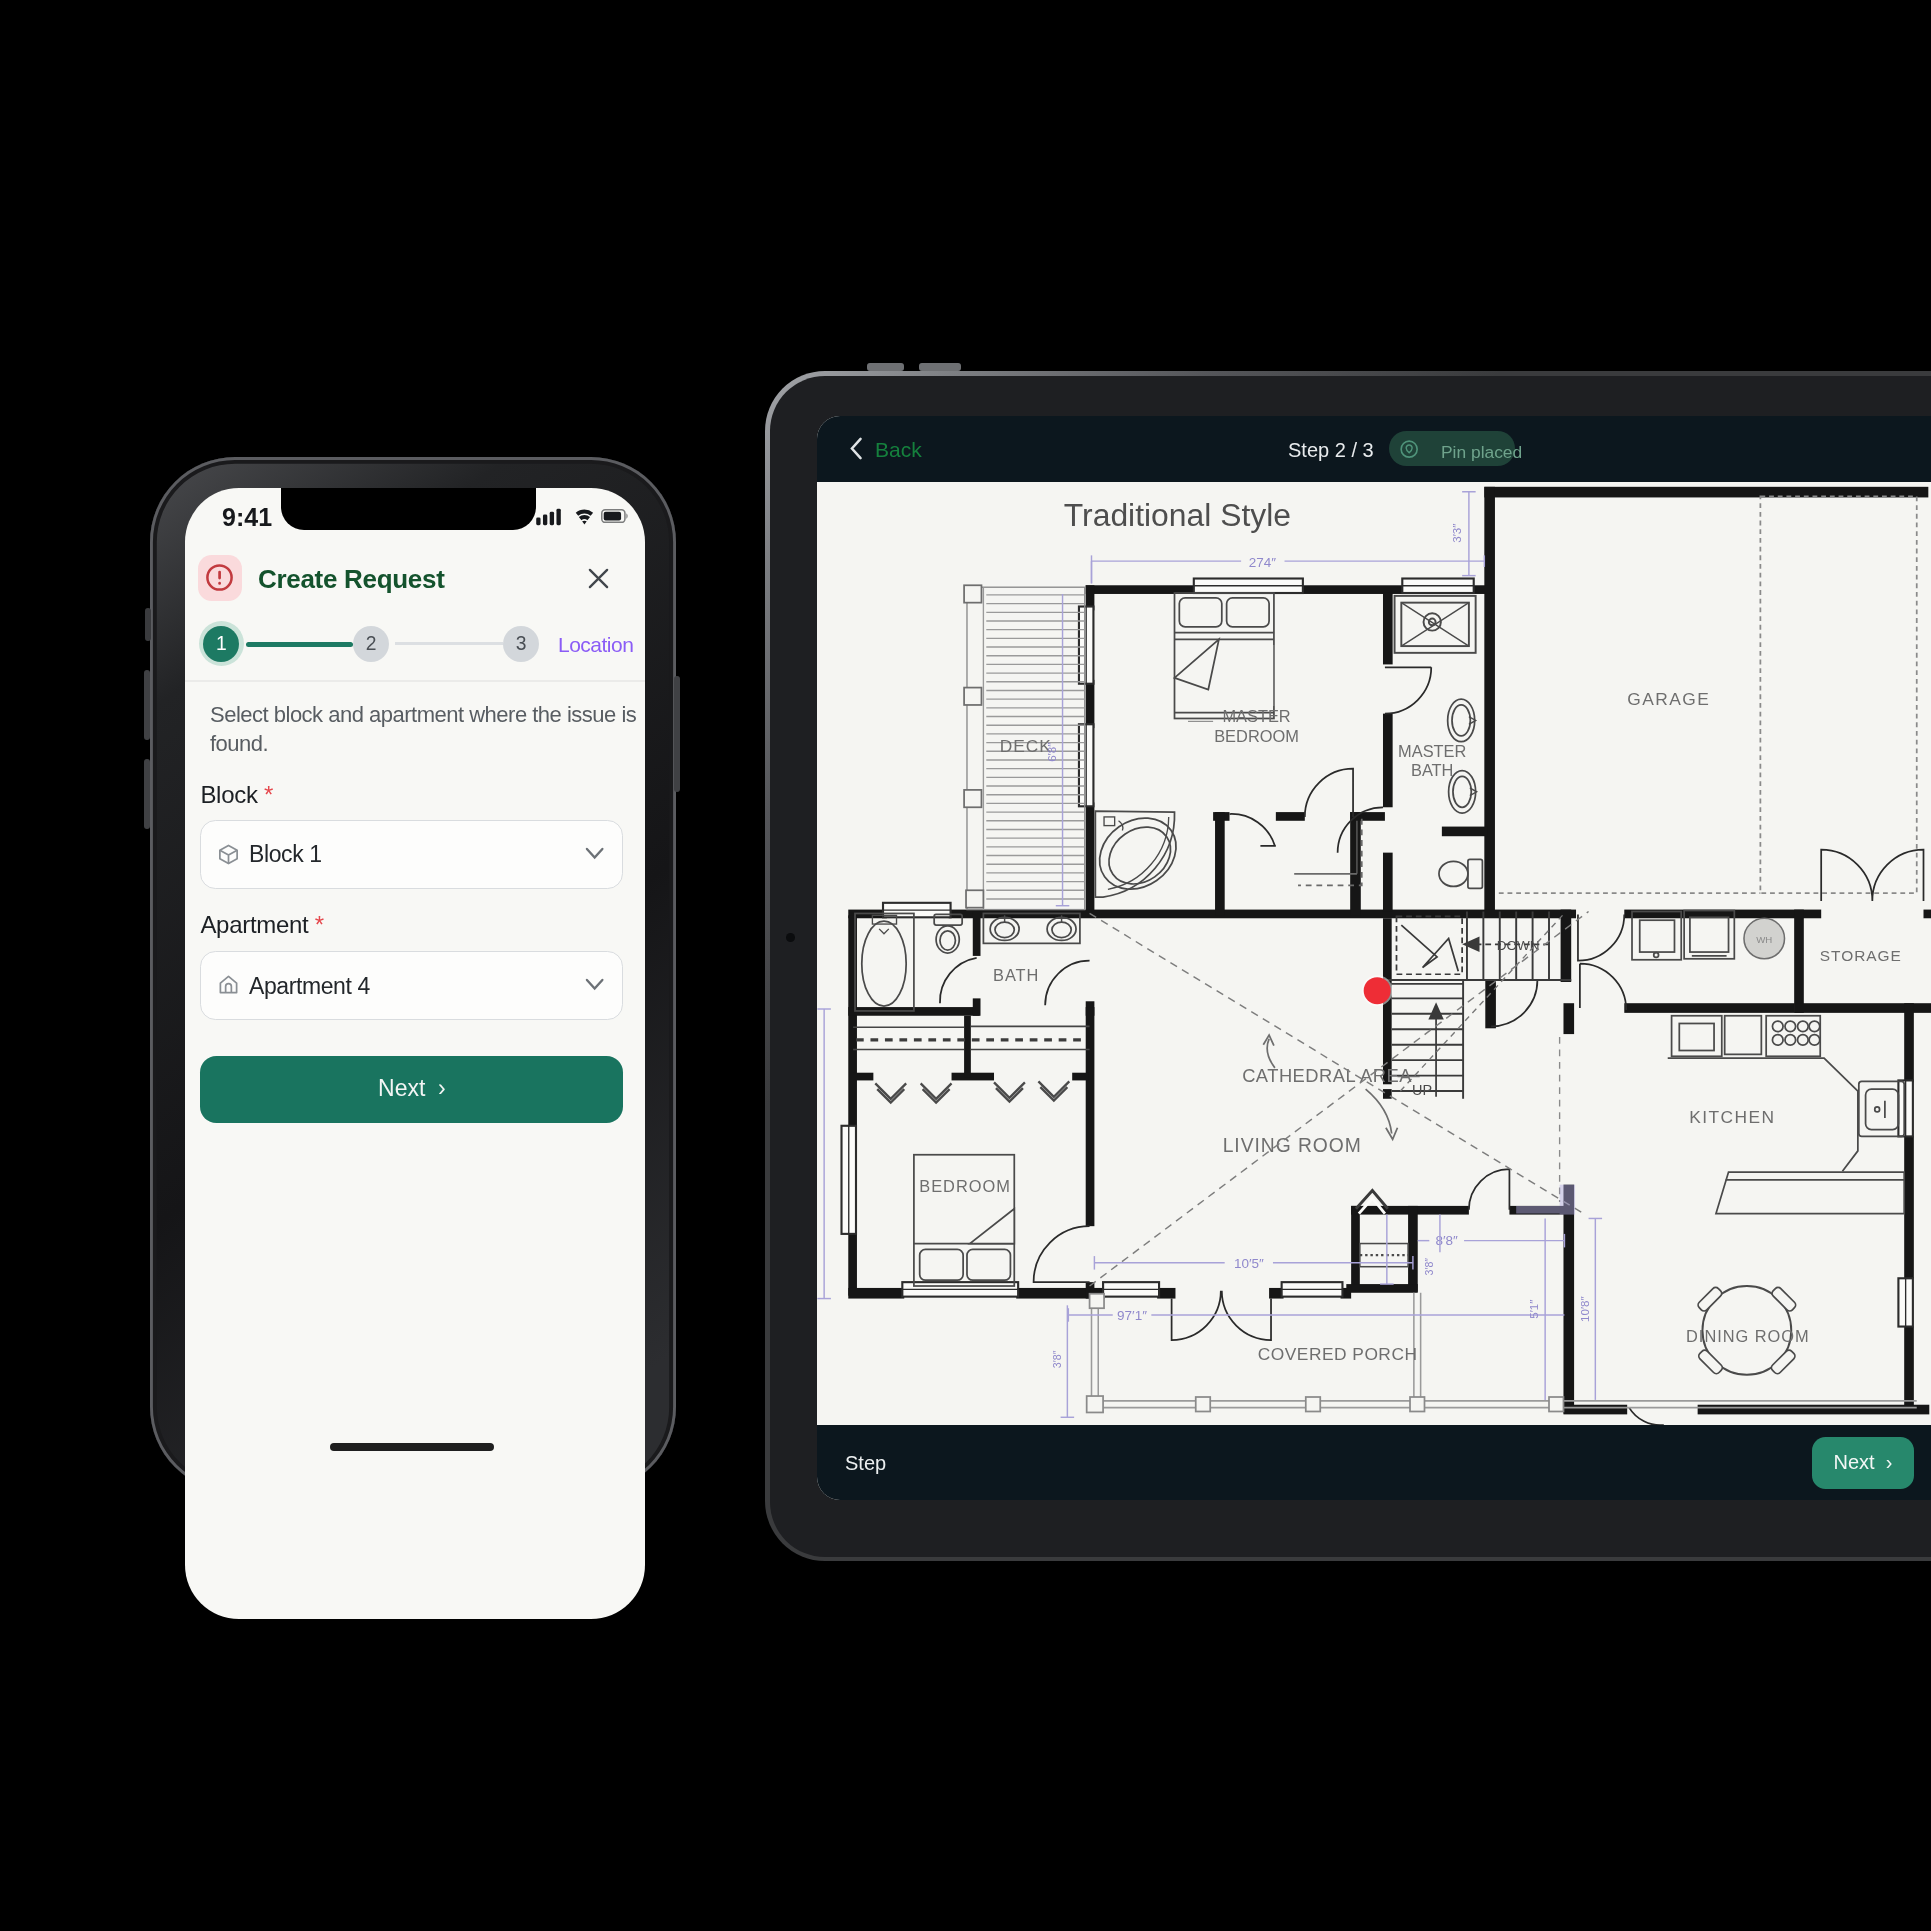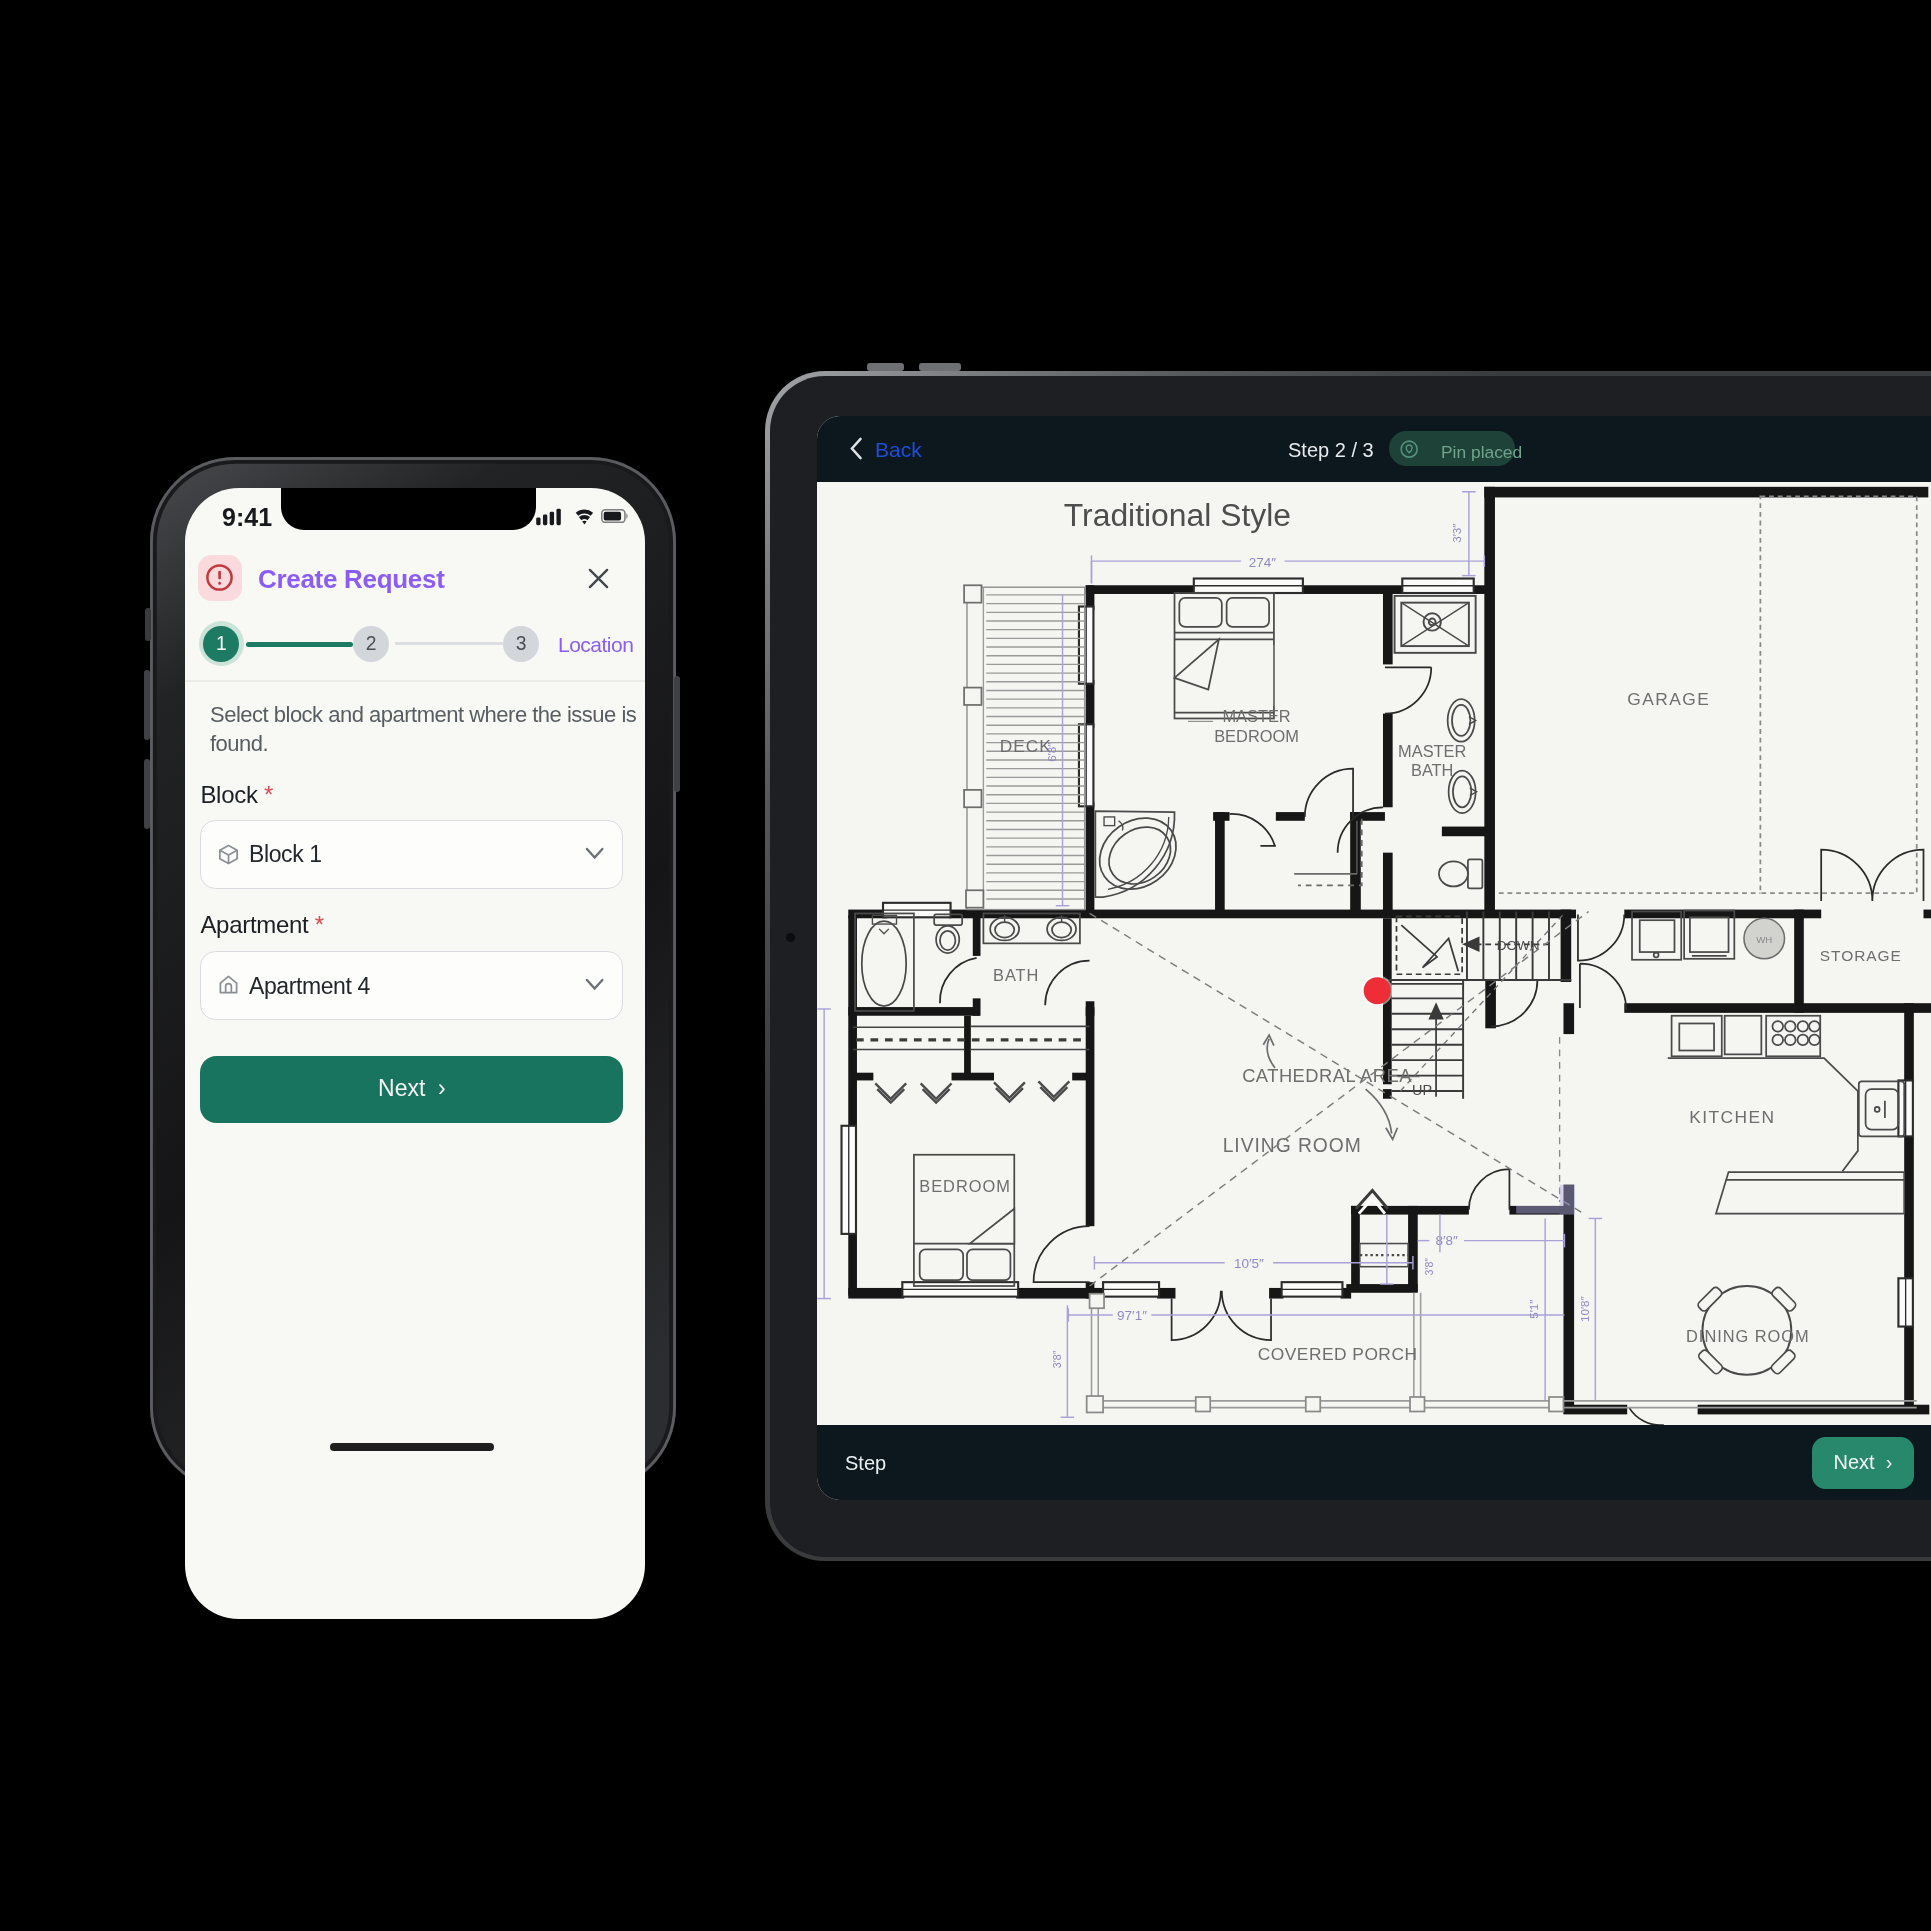--- a/index.html
+++ b/index.html
@@ -45,21 +45,21 @@
     </g>
   </svg>
 
   <div class="abs" style="left:12.6px; top:67px; width:44px; height:46px; background:#fadadc; border-radius:13.5px;"></div>
   <svg class="abs" style="left:19.3px; top:74px;" width="31" height="31" viewBox="0 0 32 32">
     <circle cx="16" cy="16" r="12.5" fill="none" stroke="#c23a3f" stroke-width="2.6"></circle>
     <rect x="14.7" y="9" width="2.8" height="9" rx="1.4" fill="#c23a3f"></rect>
     <rect x="14.7" y="20.5" width="2.8" height="3" rx="1.4" fill="#c23a3f"></rect>
   </svg>
 
-  <div class="abs" style="left:73px; top:76px; font-size:26px; font-weight:bold; color:#8b5cf6; letter-spacing:-0.3px;">Create Request</div>
+  <div class="abs" style="left:73px; top:76px; font-size:26px; font-weight:bold; color:#14532d; letter-spacing:-0.3px;">Create Request</div>
 
   <svg class="abs" style="left:402px; top:79px;" width="23" height="23" viewBox="0 0 24 24">
     <path d="M3 3 L21 21 M21 3 L3 21" stroke="#41464b" stroke-width="2.4" stroke-linecap="round"></path>
   </svg>
 
   <div class="abs" style="left:13.5px; top:133px; width:45px; height:45px; border-radius:50%; background:#cbe3d9;"></div>
   <div class="abs" style="left:18.3px; top:138px; width:36px; height:36px; border-radius:50%; background:#1d7a63; color:#fff; font-size:19.3px; text-align:center; line-height:36px;">1</div>
 
   <div class="abs" style="left:61px; top:154px; width:107px; height:4.8px; background:#1d7a63; border-radius:2.9px;"></div>
 
@@ -117,21 +117,21 @@
 <div class="abs" style="left:786px; top:933px; width:8.7px; height:8.7px; background:#0b0c0e; border-radius:50%;"></div>
 
 <div class="abs" id="tscreen" style="left:817px; top:416px; width:1159px; height:1084px; border-radius:23px; overflow:hidden; background:#f5f5f2;">
 
   <div class="abs" style="left:0; top:0; width:1159px; height:66px; background:#0c171e;"></div>
 
   <svg class="abs" style="left:32px; top:21px;" width="14.5" height="23" viewBox="0 0 15 24">
     <path d="M12 2 L3 12 L12 22" fill="none" stroke="#dfe3e5" stroke-width="2.6" stroke-linecap="round"></path>
   </svg>
 
-  <div class="abs" style="left:58px; top:22px; font-size:21px; color:#1d4ed8;">Back</div>
+  <div class="abs" style="left:58px; top:22px; font-size:21px; color:#15803d;">Back</div>
 
   <div class="abs" style="left:471px; top:23px; font-size:20px; color:#e8ebed;">Step 2 / 3</div>
 
   <div class="abs" style="left:572px; top:15.4px; width:126px; height:35px; background:#1f4238; border-radius:17.4px;"></div>
   <svg class="abs" style="left:583px; top:24px;" width="18.3" height="18.3" viewBox="0 0 19 19">
     <circle cx="9.5" cy="9.5" r="8.3" fill="none" stroke="#4f937a" stroke-width="1.7"></circle>
     <path d="M9.5 5.2 a3.1 3.1 0 0 1 3.1 3.1 c0 2.2 -3.1 5 -3.1 5 s-3.1 -2.8 -3.1 -5 a3.1 3.1 0 0 1 3.1 -3.1 z" fill="none" stroke="#4f937a" stroke-width="1.5"></path>
   </svg>
   <div class="abs" style="left:624px; top:26px; font-size:17.4px; color:#6fa38c;">Pin placed</div>
 

